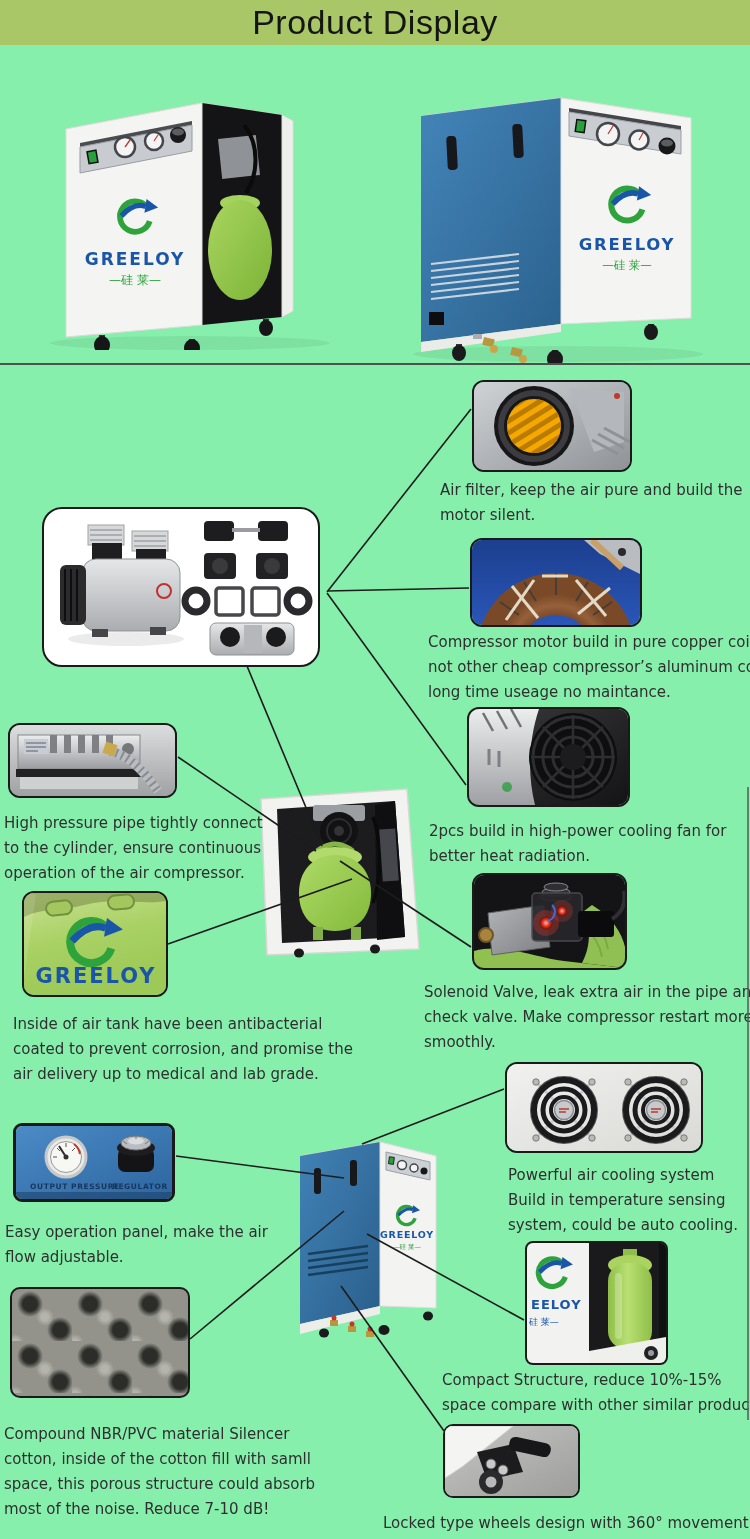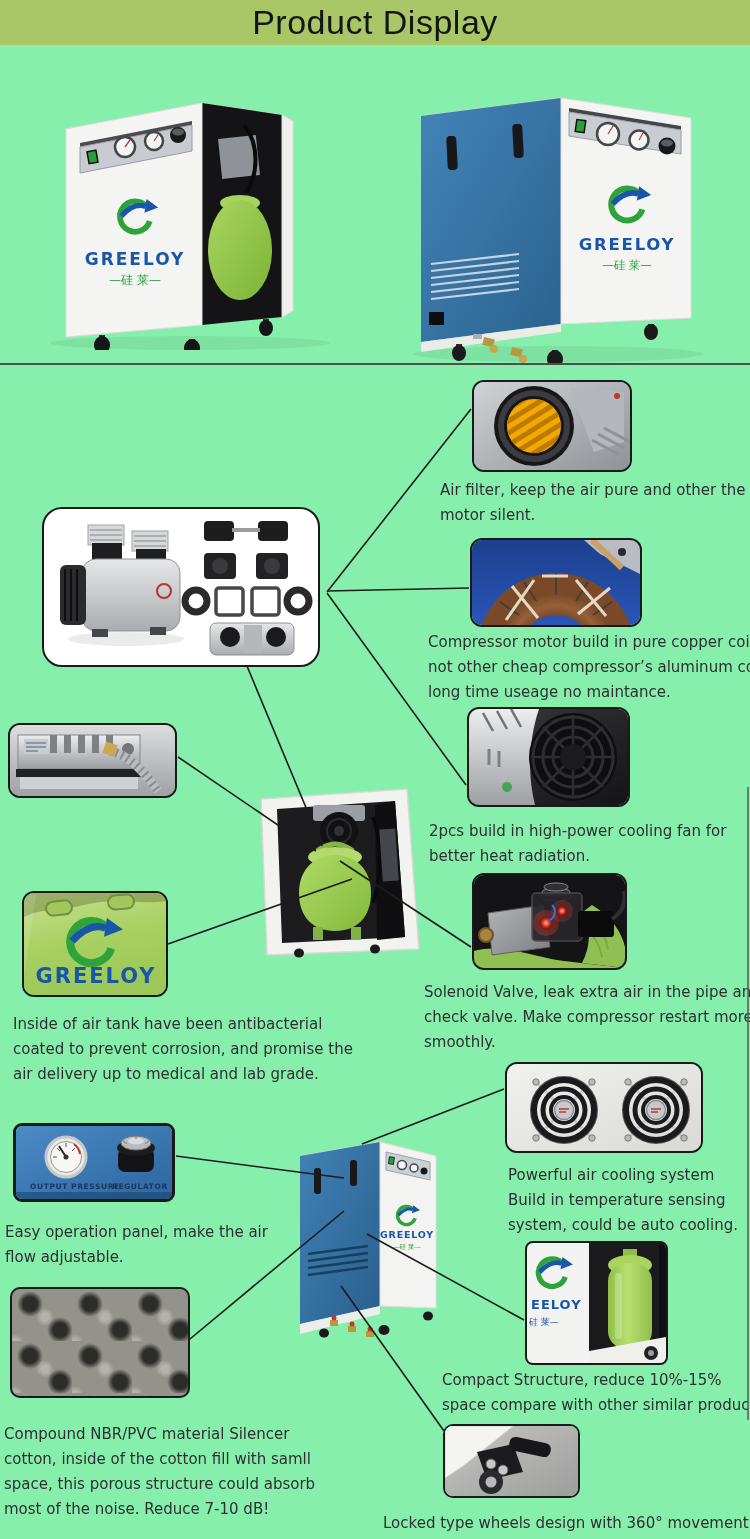--- a/index.html
+++ b/index.html
@@ -610,27 +610,32 @@
         <rect x="64" y="14" width="42" height="14" rx="6" fill="#17171a" transform="rotate(12 85 21)"></rect>
         <circle cx="46" cy="38" r="5" fill="#c9c9c9" stroke="#555"></circle>
         <circle cx="58" cy="44" r="5" fill="#c9c9c9" stroke="#555"></circle>
         <circle cx="46" cy="56" r="12" fill="#2a2a2c"></circle>
         <circle cx="46" cy="56" r="5.5" fill="#b9b9b9"></circle>
       </g>
     </svg>
   </div>
 
   <div class="cap" style="left:440px;top:478px;">
-    <div>Air filter, keep the air pure and other the</div>
+    <div>Air filter, keep the air pure and build the</div>
     <div>motor silent.</div>
   </div>
   <div class="cap" style="left:428px;top:630px;">
     <div>Compressor motor build in pure copper coil,</div>
     <div>not other cheap compressor’s aluminum coil,</div>
     <div>long time useage no maintance.</div>
+  </div>
+  <div class="cap" style="left:4px;top:811px;">
+    <div>High pressure pipe tightly connect</div>
+    <div>to the cylinder, ensure continuous</div>
+    <div>operation of the air compressor.</div>
   </div>
   <div class="cap" style="left:429px;top:819px;">
     <div>2pcs build in high-power cooling fan for</div>
     <div>better heat radiation.</div>
   </div>
   <div class="cap" style="left:424px;top:980px;">
     <div>Solenoid Valve, leak extra air in the pipe and</div>
     <div>check valve. Make compressor restart more</div>
     <div>smoothly.</div>
   </div>

